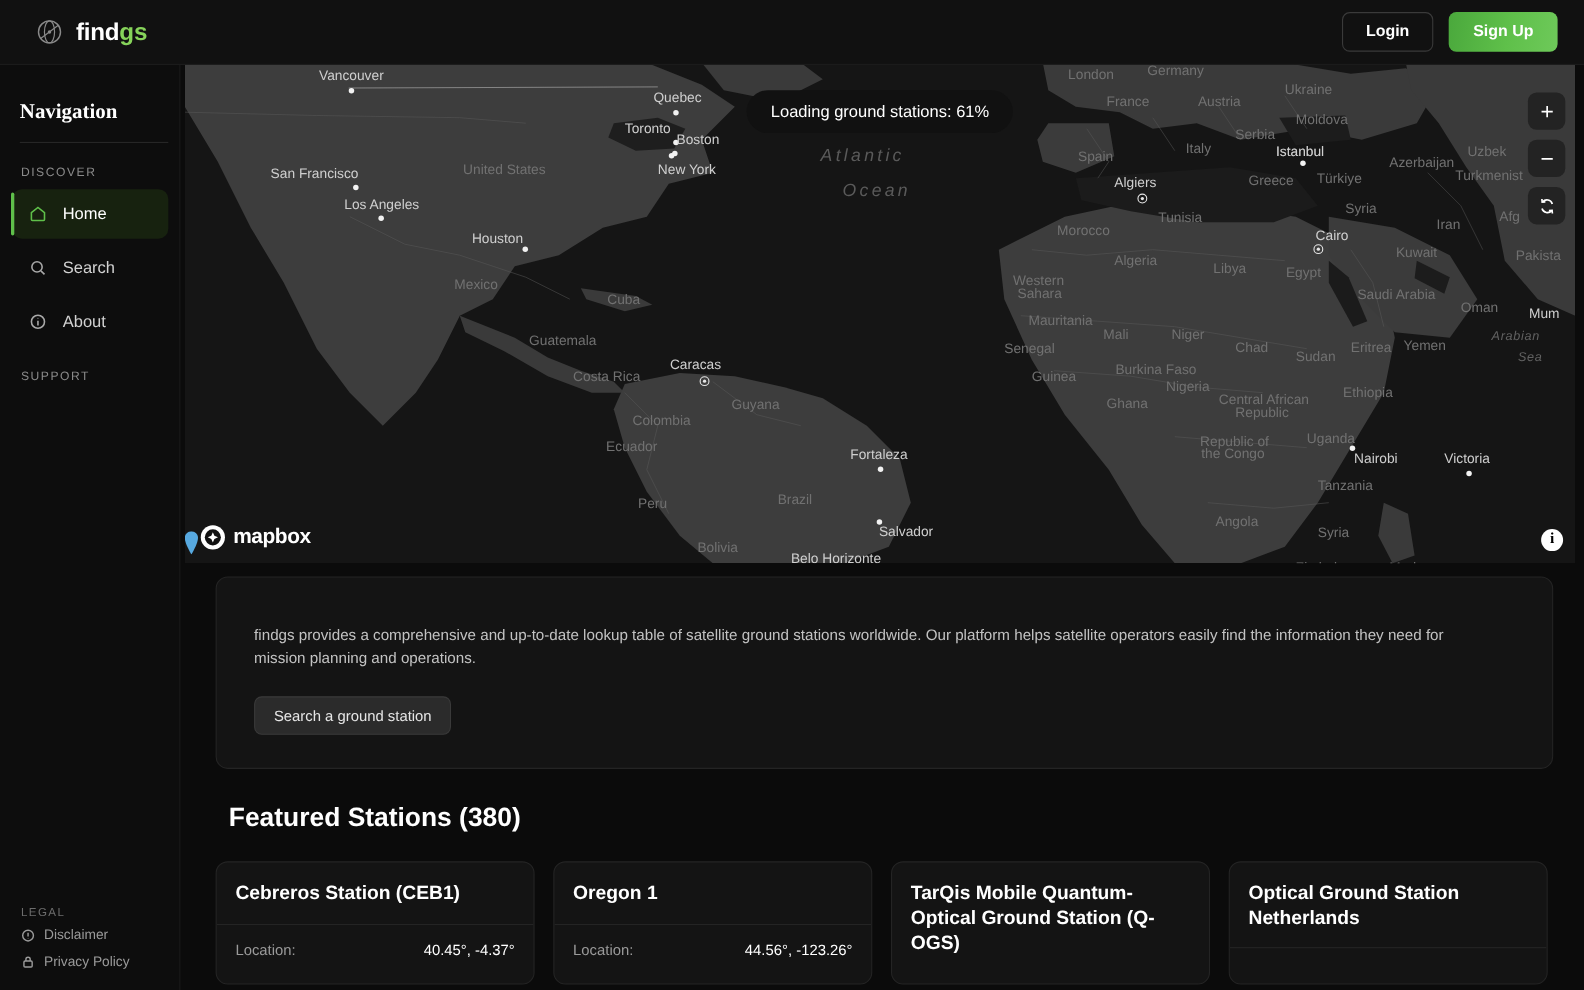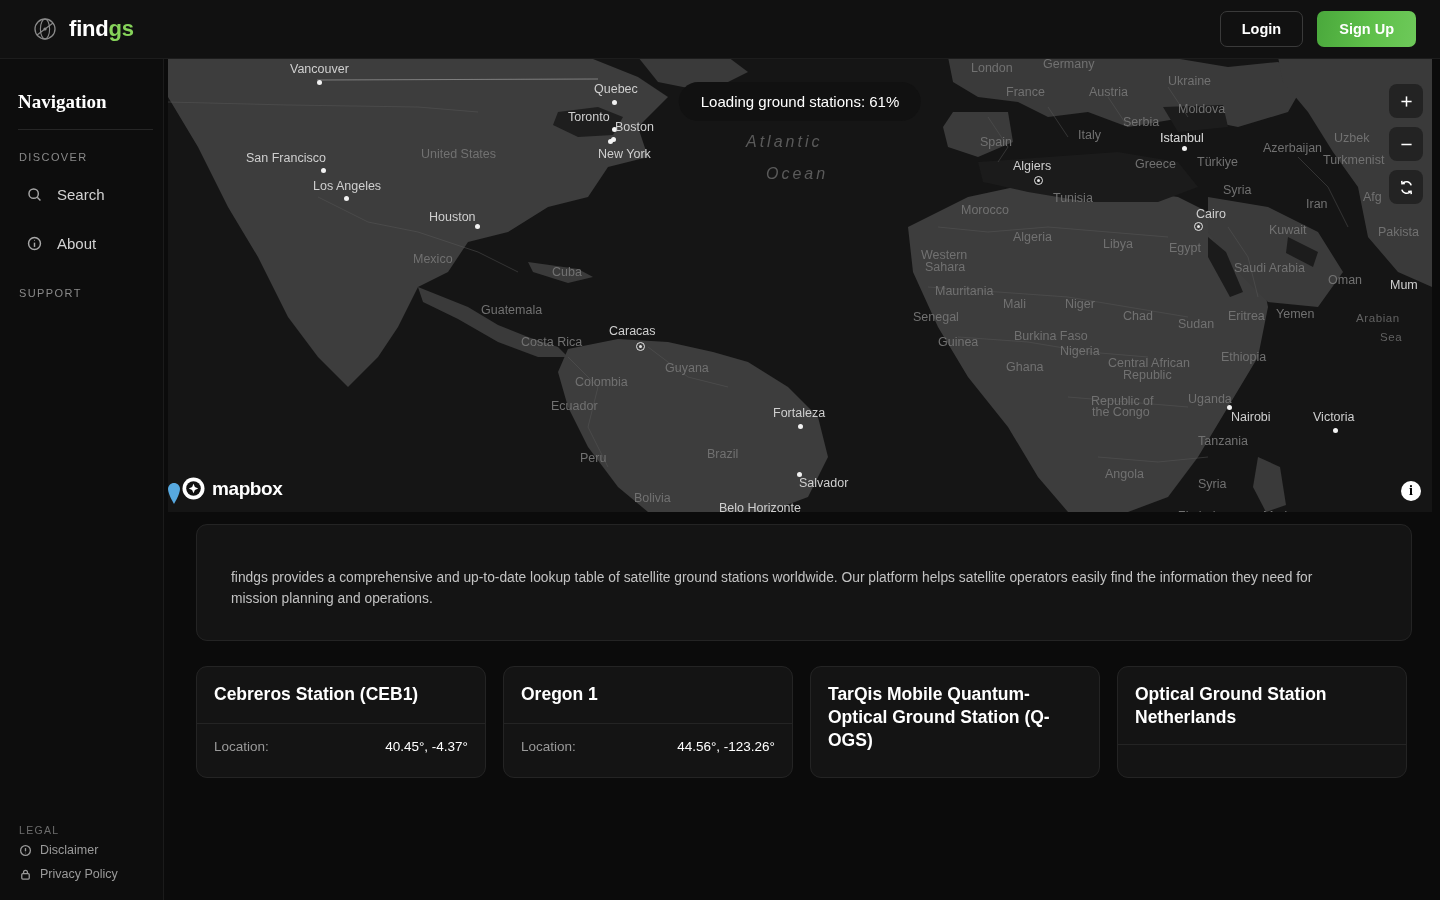--- a/index.html
+++ b/index.html
@@ -93,21 +93,21 @@
   }
   .map-land-svg { position:absolute; inset:0; width:100%; height:100%; }
   .map-label {
     position:absolute; white-space:nowrap;
     font-family:"Liberation Sans", sans-serif;
     pointer-events:none;
   }
   .lbl-country { color:#717171; font-size:12.5px; }
   .lbl-city { color:#cfcfcf; font-size:12.5px; }
   .lbl-ocean { color:#5a5a5a; font-size:16px; font-style:italic; letter-spacing:3px; }
-  .lbl-sea { color:#616161; font-size:11.5px; letter-spacing:0.6px;margin-top:12px; }
+  .lbl-sea { color:#616161; font-size:11.5px; font-style:italic; letter-spacing:0.6px; }
   .city-dot {
     position:absolute; width:5px; height:5px; border-radius:50%;
     background:#f2f2f2;
   }
   .city-ring {
     position:absolute; width:9px; height:9px; border-radius:50%;
     border:1.6px solid #e6e6e6; background:transparent;
   }
   .city-ring::after {
     content:""; position:absolute; left:2px; top:2px; width:3px; height:3px;
@@ -207,20 +207,28 @@
     <button class="btn-signup">Sign Up</button>
   </div>
 </div>
 
 <div class="sidebar">
   <div class="nav-title">Navigation</div>
   <div class="nav-divider"></div>
 
   <div class="nav-section-label">DISCOVER</div>
 
+  <div class="nav-item active">
+    <span class="nav-icon">
+      <svg viewBox="0 0 20 20">
+          <path d="M3 8.5L10 3l7 5.5V16a1 1 0 0 1-1 1H4a1 1 0 0 1-1-1z"></path>
+        </svg>
+    </span>
+    <span class="nav-label">Home</span>
+  </div>
 
   <div class="nav-item">
     <span class="nav-icon">
       <svg viewBox="0 0 20 20">
           <circle cx="9" cy="9" r="5.5"></circle>
           <line x1="13.2" y1="13.2" x2="17" y2="17"></line>
         </svg>
     </span>
     <span class="nav-label">Search</span>
   </div>
@@ -463,22 +471,24 @@
     <span class="mb-word">mapbox</span>
   </div>
 
   <div class="map-info">i</div>
 </div>
 
 <div class="content">
 
   <div class="hero-card">
     <div class="hero-desc">findgs provides a comprehensive and up-to-date lookup table of satellite ground stations worldwide. Our platform helps satellite operators easily find the information they need for mission planning and operations.</div>
-  </div>
-
+    <button class="hero-btn">Search a ground station</button>
+  </div>
+
+  <div class="section-title">Featured Stations (380)</div>
 
   <div class="cards" id="station-cards">
       <div class="station-card">
         <div class="station-head">
           <div class="station-name">Cebreros Station (CEB1)</div>
         </div>
         <div class="station-body">
           <div class="station-row">
             <span class="row-key">Location:</span>
             <span class="row-val">40.45°, -4.37°</span>

